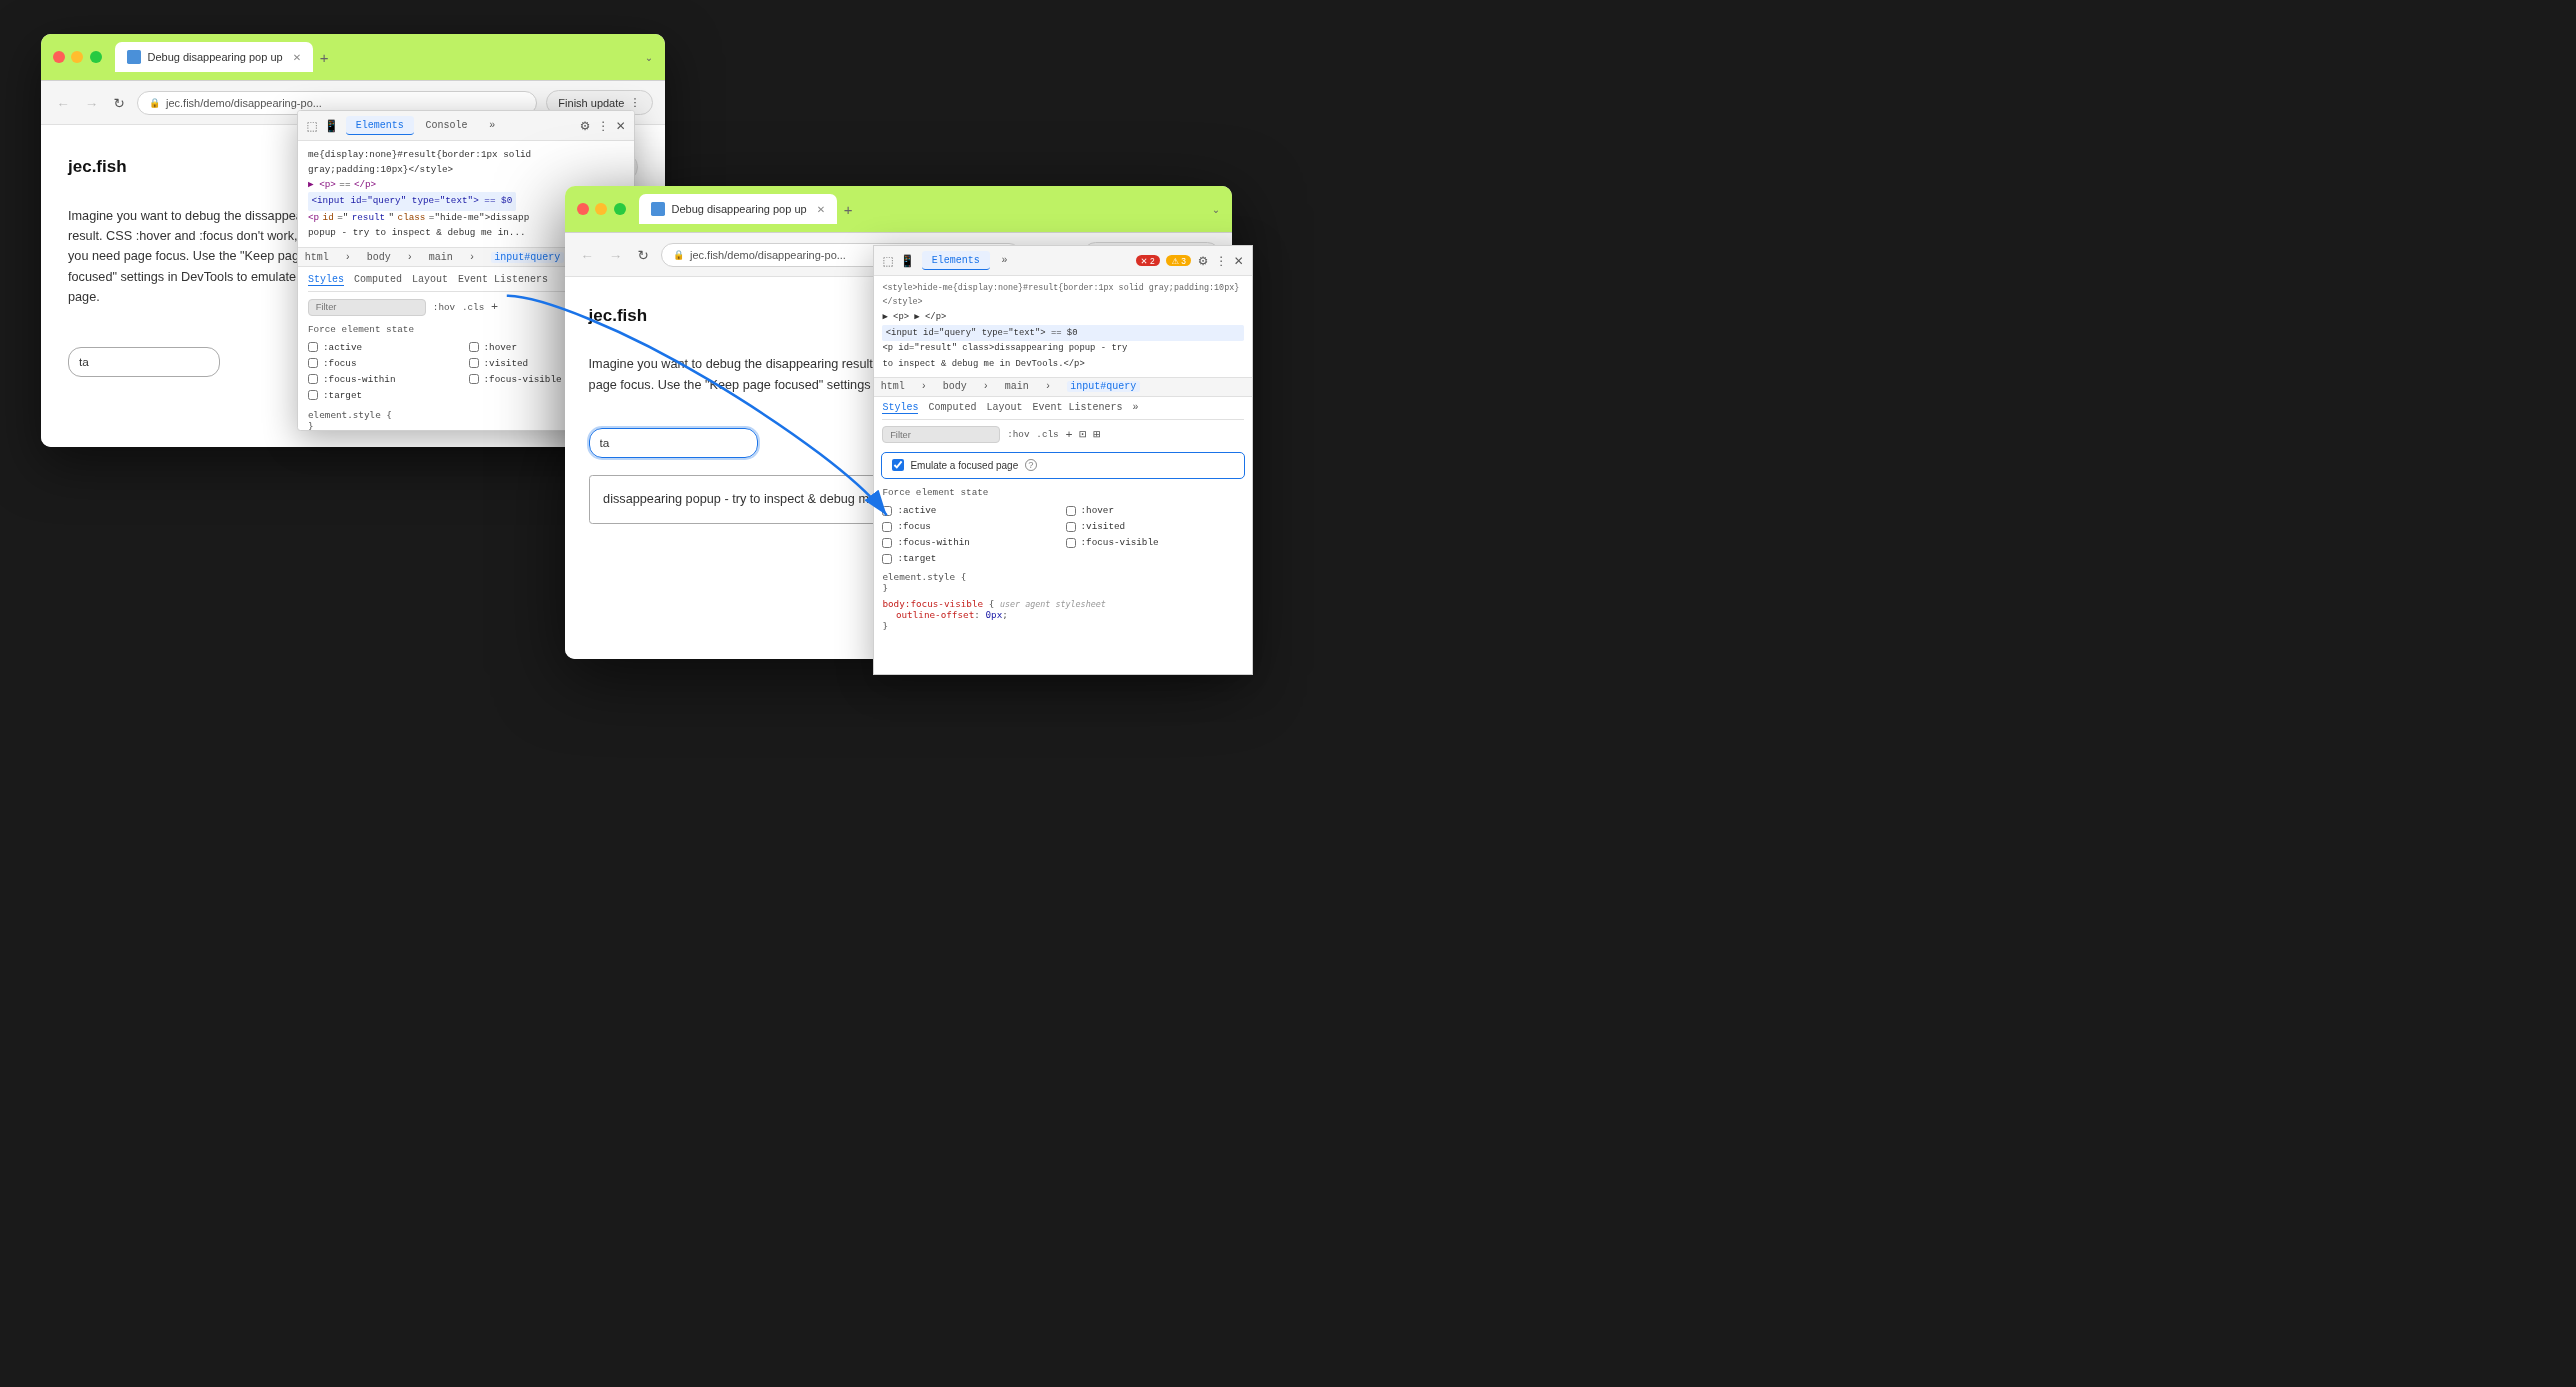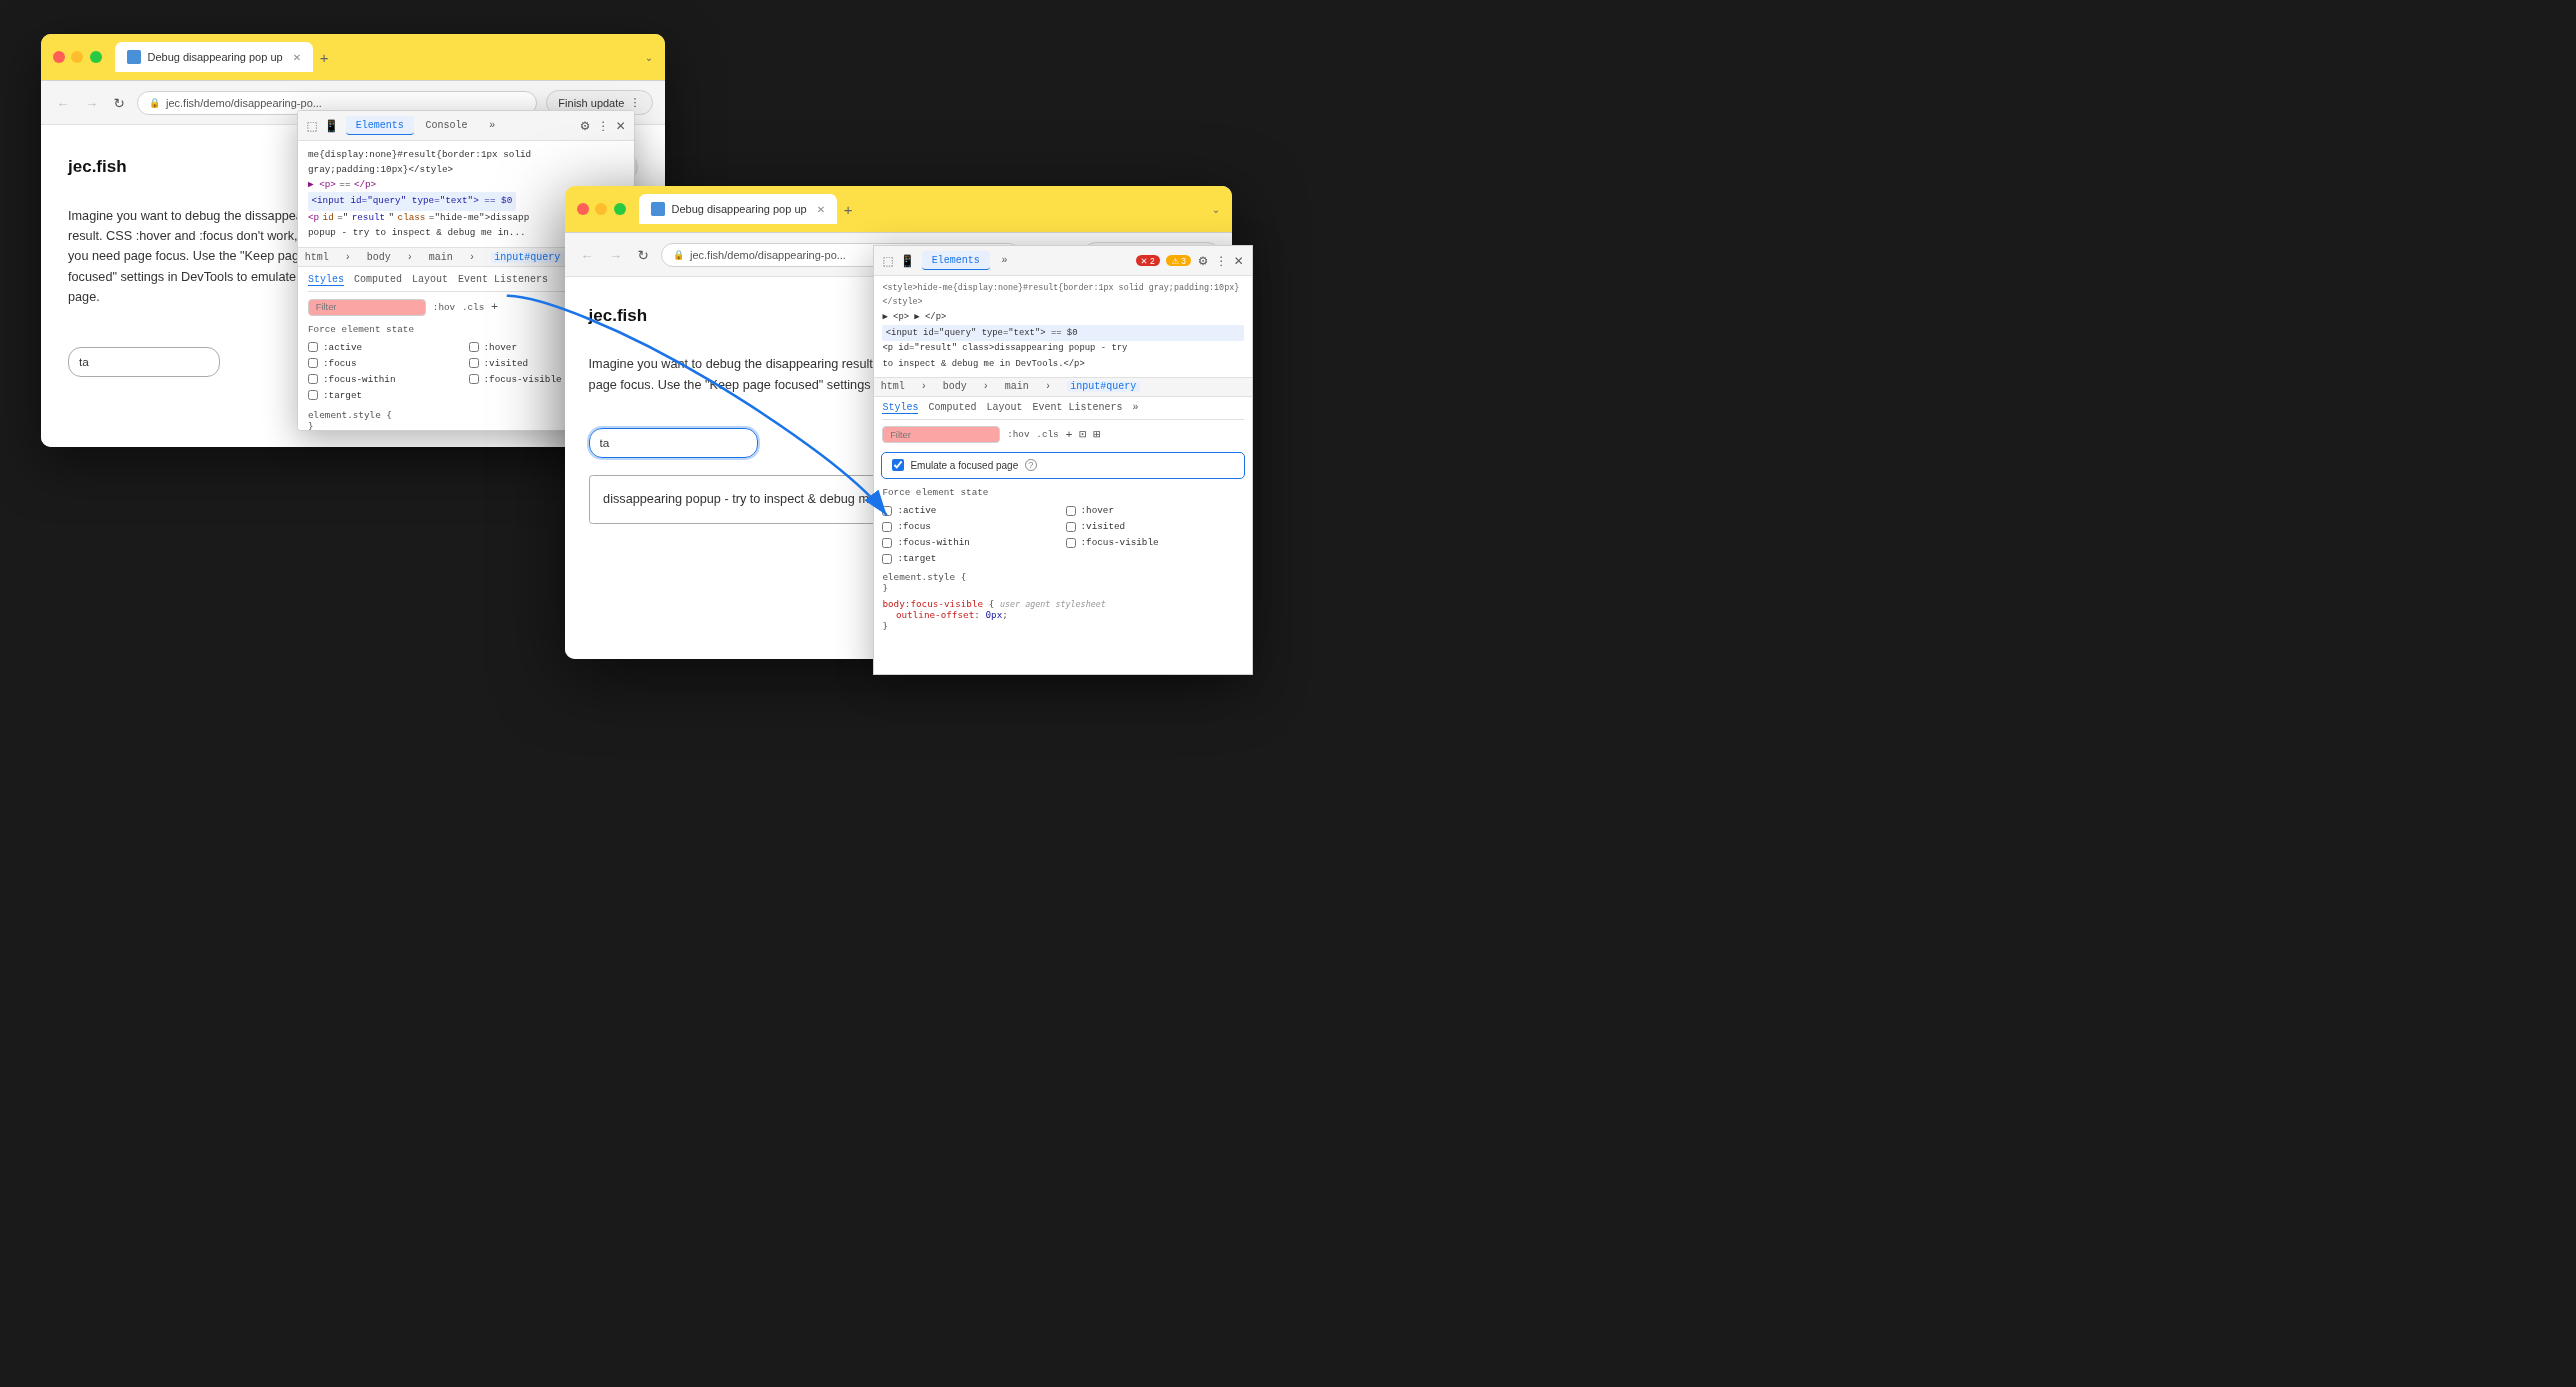--- a/index.html
+++ b/index.html
@@ -19,21 +19,21 @@
       top: 34px;
       width: 624px;
       height: 413px;
       background: #f0f0f0;
       border-radius: 10px;
       box-shadow: 0 17px 51px rgba(0,0,0,0.5);
       overflow: hidden;
     }
 
     .browser-titlebar {
-      background: #fde047;
+      background: #bef264;
       height: 47px;
       display: flex;
       align-items: center;
       padding: 0 11.8px;
       gap: 6.8px;
       border-bottom: 0.8px solid #d0d0d0;
     }
 
     .traffic-lights {
       display: flex;
@@ -321,21 +321,21 @@
       margin-bottom: 8.4px;
     }
 
     .filter-input {
       border: 0.8px solid #d0d0d0;
       border-radius: 4px;
       padding: 2.5px 6.8px;
       font-size: 9.3px;
       color: #555;
       width: 118px;
-      background: #fca5a5;
+      background: #e5e5e5;
     }
 
     .force-state-label {
       font-size: 9.3px;
       color: #555;
       margin-bottom: 6.8px;
     }
 
     .checkbox-grid {
       display: grid;

